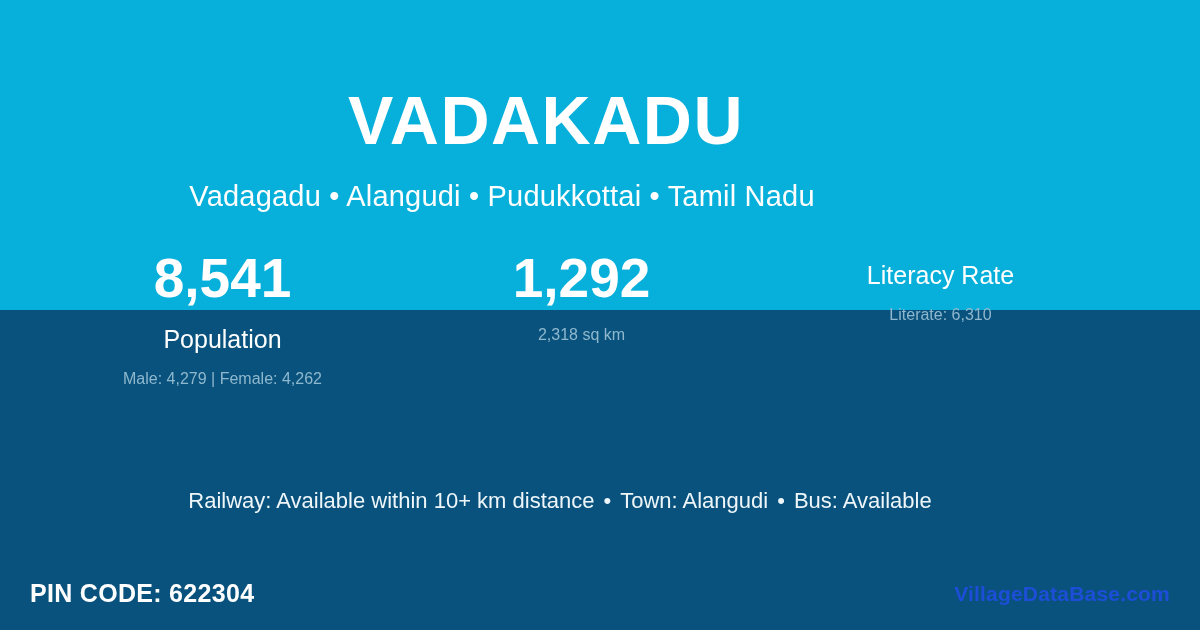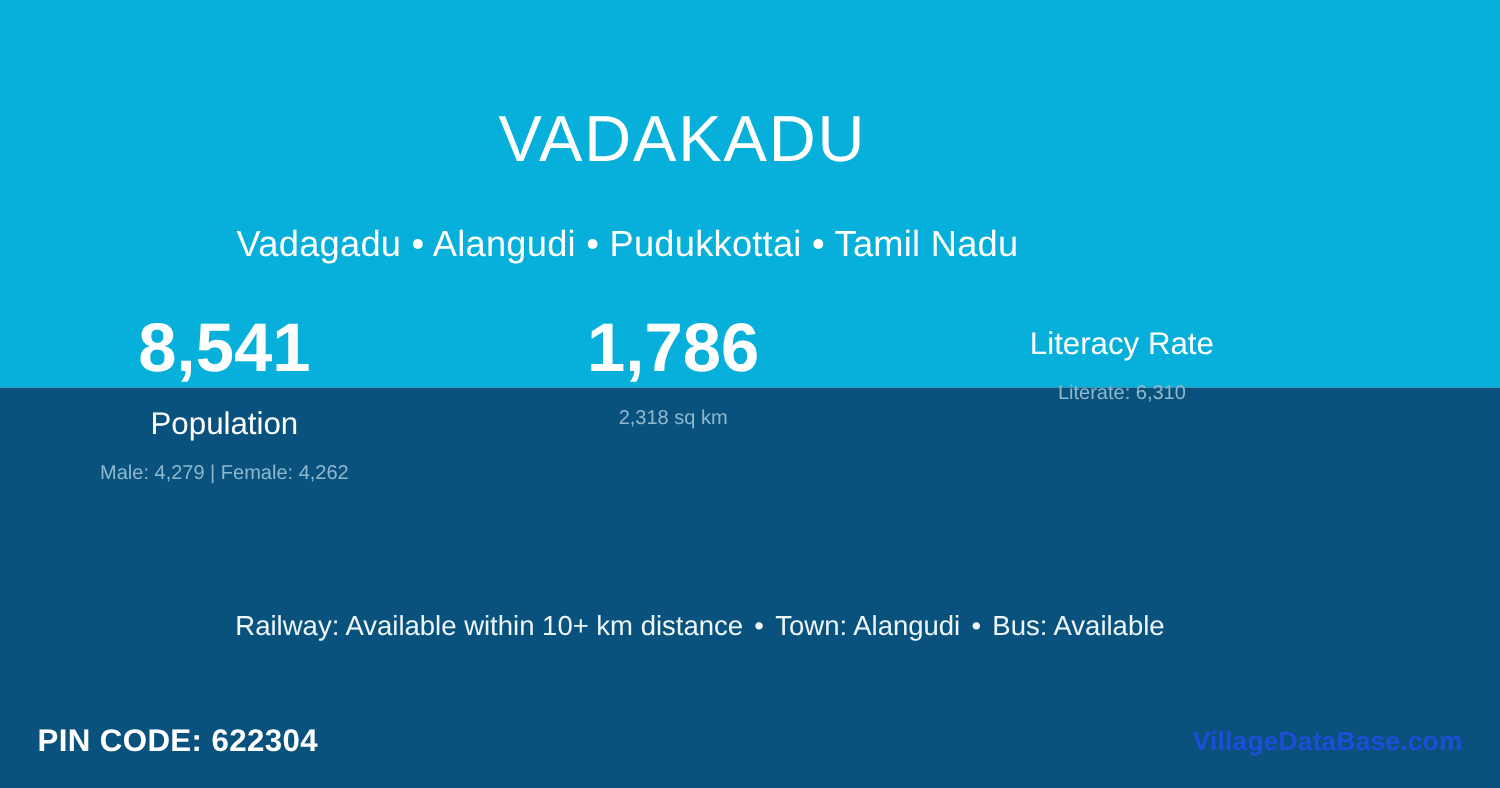--- a/index.html
+++ b/index.html
@@ -44,22 +44,22 @@
     text-align: center;
     z-index: 5;
   }
   .village-title {
     margin: 0;
     padding: 0;
     position: absolute;
     left: 0;
     top: 86px;
     width: 1092px;
-    font-size: 52px;
-    font-weight: 400;
+    font-size: 68px;
+    font-weight: 700;
     line-height: 1;
     color: #ffffff;
     letter-spacing: 1.5px;
   }
   .village-subtitle {
     position: absolute;
     left: 0;
     top: 182px;
     width: 1004px;
     font-size: 29px;
@@ -70,20 +70,21 @@
   }
 
   
   .stats-row {
     position: absolute;
     left: 0;
     top: 246px;
     width: 1077px;
     display: flex;
     z-index: 5;
+    padding-left: 43px;
   }
   .stat-col {
     flex: 1 1 33.3333%;
     text-align: center;
   }
   .stat-value {
     font-size: 55px;
     font-weight: 700;
     line-height: 64px;
     color: #ffffff;
@@ -172,21 +173,21 @@
 
   <div class="stats-row">
 
     <div class="stat-col">
       <div class="stat-value">8,541</div>
       <div class="stat-label">Population</div>
       <div class="stat-sub">Male: 4,279 | Female: 4,262</div>
     </div>
 
     <div class="stat-col">
-      <div class="stat-value">1,786</div>
+      <div class="stat-value">1,292</div>
       <div class="stat-sub">2,318 sq km</div>
     </div>
 
     <div class="stat-col">
       <div class="stat-label">Literacy Rate</div>
       <div class="stat-sub">Literate: 6,310</div>
     </div>
 
   </div>
 

